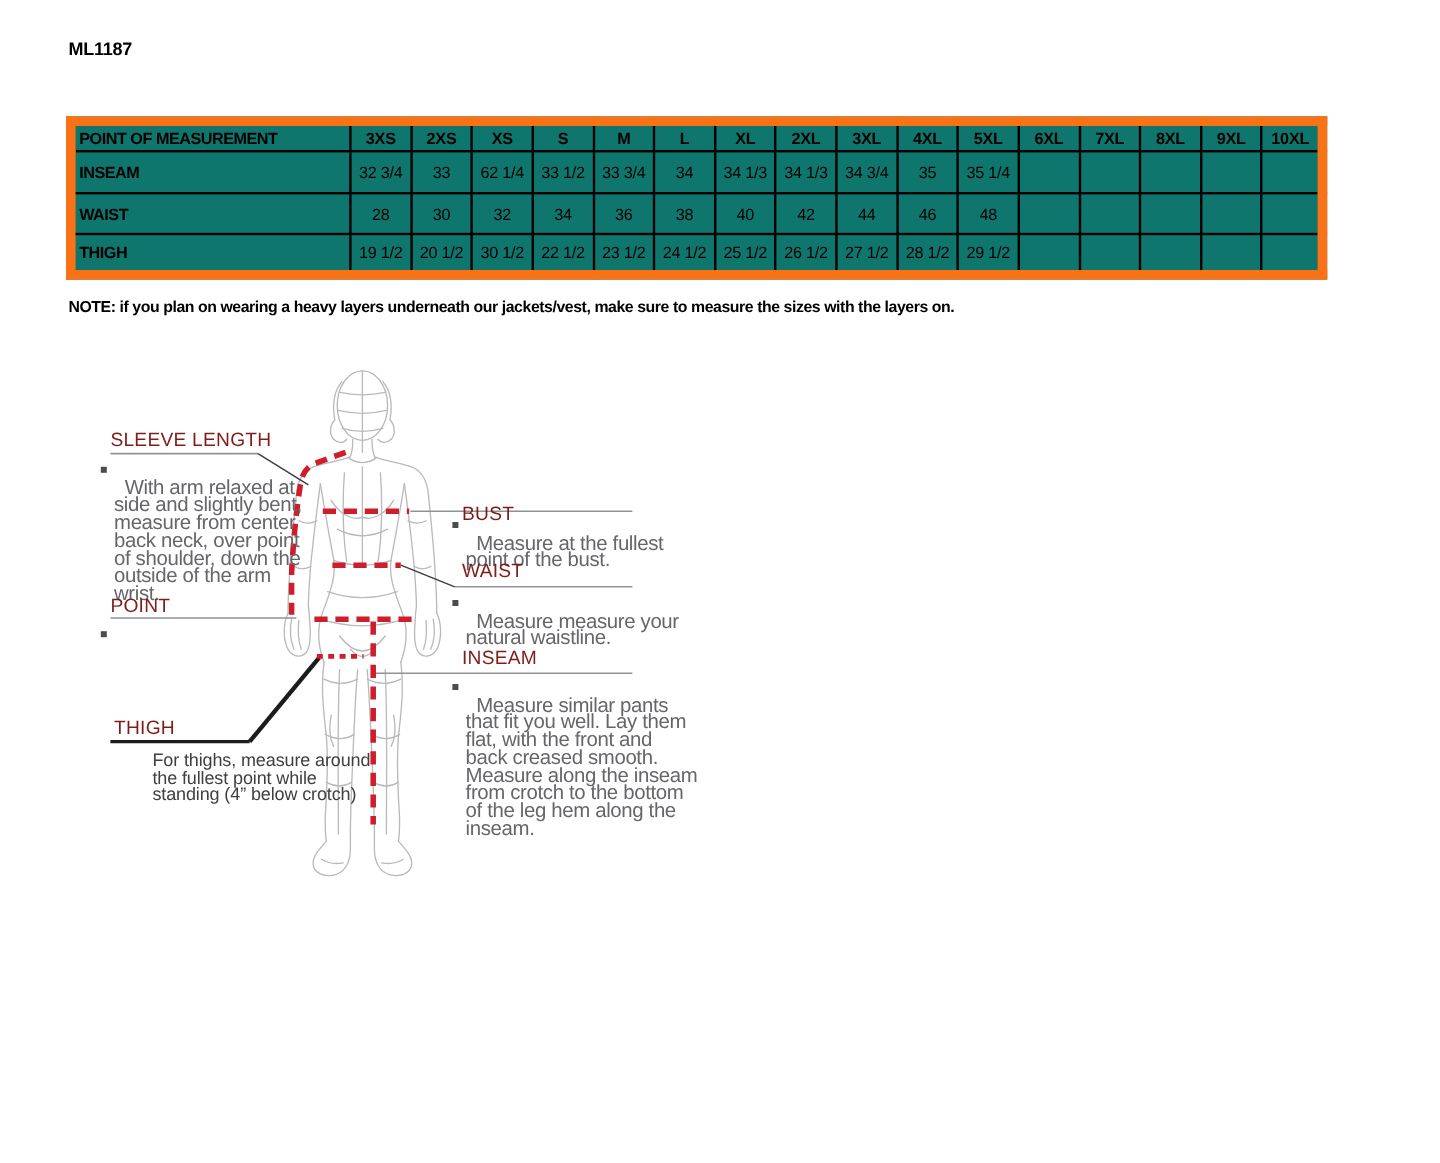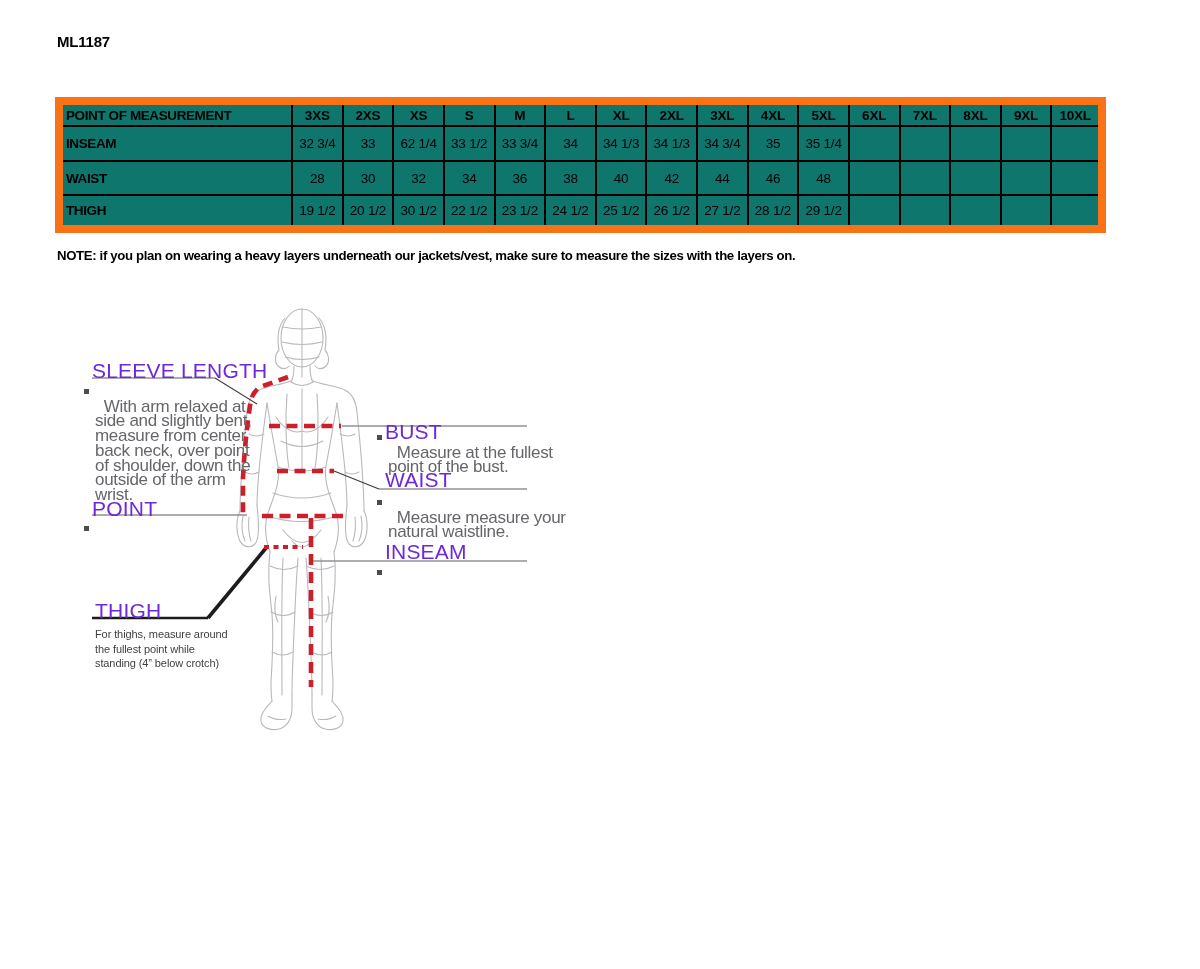--- a/index.html
+++ b/index.html
@@ -20,29 +20,29 @@
   }
   #size-table thead tr{height:25px;}
   #size-table tbody tr:nth-child(1){height:35px;}
   #size-table tbody tr{height:34px;}
   #size-table th.pom, #size-table th.rowlab{text-align:left;padding-left:3px;letter-spacing:-0.4px;}
   
   #note-line{left:57px;top:248px;font-size:13.2px;font-weight:bold;letter-spacing:-0.35px;white-space:nowrap;}
   
   #diagram-svg{position:absolute;left:0;top:0;pointer-events:none;}
   .anno-title{
-    position:absolute;font-size:21px;color:#6d28d9;letter-spacing:0.2px;white-space:nowrap;
+    position:absolute;font-size:16px;color:#7f1d1d;letter-spacing:0.2px;white-space:nowrap;
   }
   .anno-desc{
     position:absolute;font-size:17px;line-height:14.7px;color:#65666a;
     letter-spacing:-0.3px;white-space:pre;
   }
   .anno-desc.bulleted{padding-left:11px;}
   .bullet-sq{position:absolute;left:0;top:4px;width:4.5px;height:4.5px;background:#4c4c4e;}
-  .anno-desc.thigh-style{color:#3f3f41;font-size:11px;letter-spacing:-0.1px;}
+  .anno-desc.thigh-style{color:#3f3f41;font-size:15px;letter-spacing:-0.1px;margin-left:32px;}
 </style>
 </head>
 <body>
 
 <div id="doc-title" class="abs">ML1187</div>
 
 <table id="size-table">
   <colgroup>
       <col style="width: 233px;">
       <col>
@@ -254,14 +254,21 @@
 </div>
 
 <div class="anno-title" style="left:385px;top:468px">WAIST</div>
 <div class="anno-desc bulleted" style="left:377px;top:496px">
   <span class="bullet-sq"></span><span>Measure measure your
 natural waistline.</span>
 </div>
 
 <div class="anno-title" style="left:385px;top:540px">INSEAM</div>
 <div class="anno-desc bulleted" style="left:377px;top:566px">
-  <span class="bullet-sq"></span>
+  <span class="bullet-sq"></span><span>Measure similar pants
+that fit you well. Lay them
+flat, with the front and
+back creased smooth.
+Measure along the inseam
+from crotch to the bottom
+of the leg hem along the
+inseam.</span>
 </div>
 
 </body></html>

